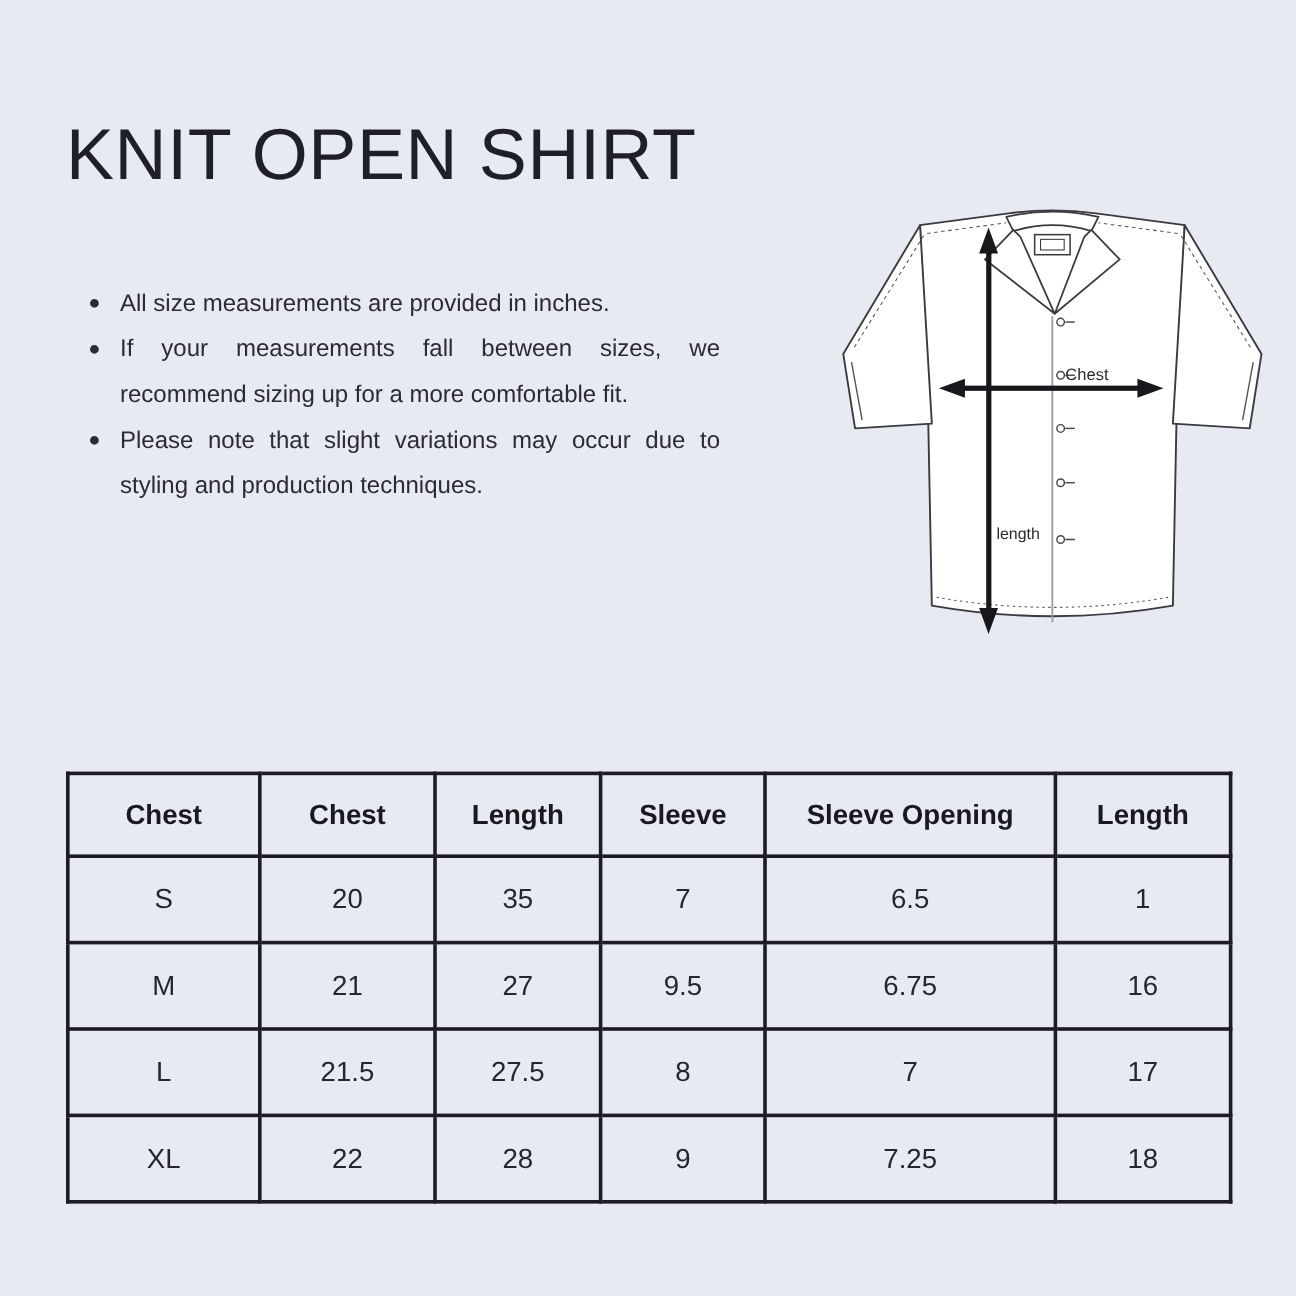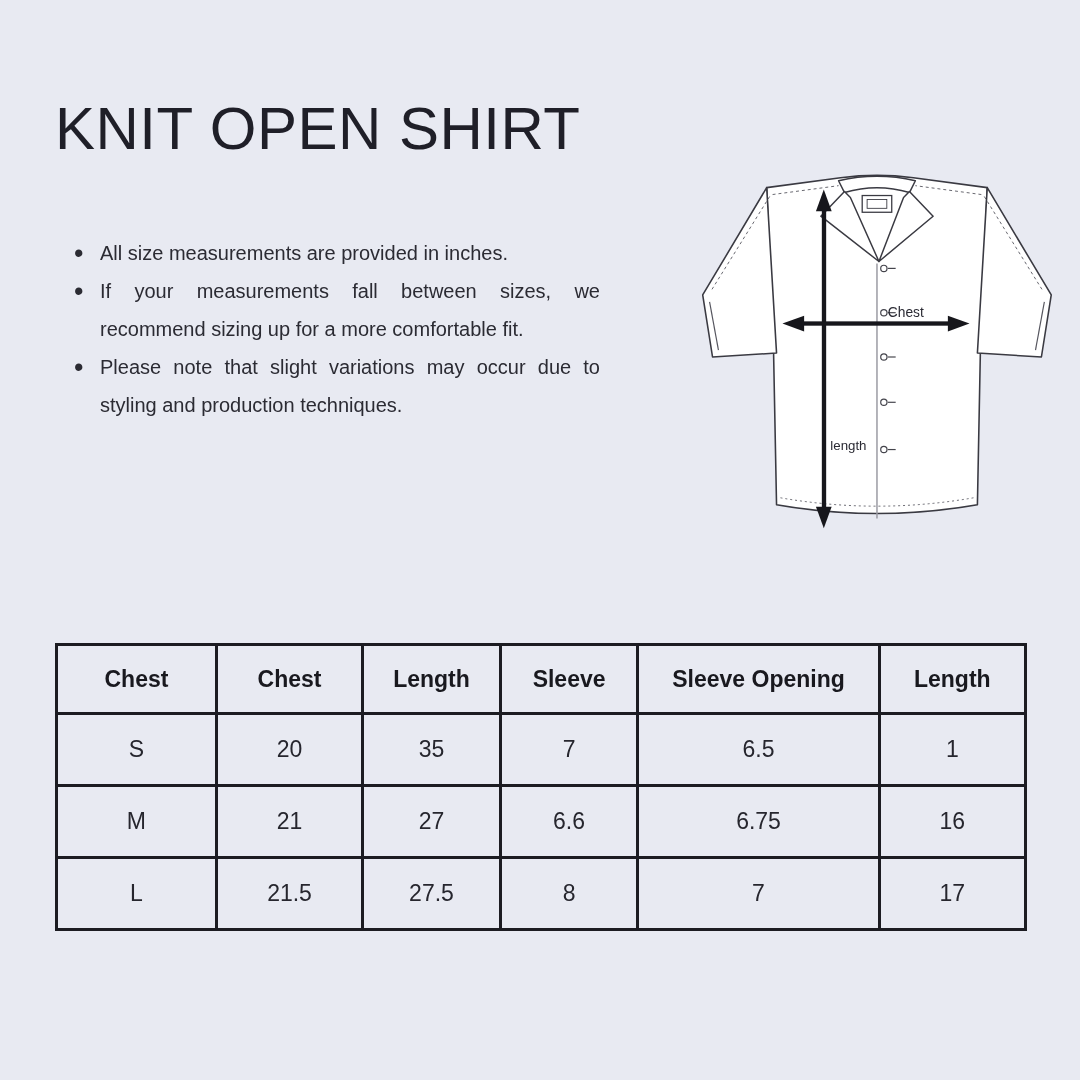--- a/index.html
+++ b/index.html
@@ -199,28 +199,36 @@
         <td>20</td>
         <td>35</td>
         <td>7</td>
         <td>6.5</td>
         <td>1</td>
       </tr>
       <tr>
         <td>M</td>
         <td>21</td>
         <td>27</td>
-        <td>6.6</td>
+        <td>9.5</td>
         <td>6.75</td>
         <td>16</td>
       </tr>
       <tr>
         <td>L</td>
         <td>21.5</td>
         <td>27.5</td>
         <td>8</td>
         <td>7</td>
         <td>17</td>
       </tr>
+      <tr>
+        <td>XL</td>
+        <td>22</td>
+        <td>28</td>
+        <td>9</td>
+        <td>7.25</td>
+        <td>18</td>
+      </tr>
     </tbody>
   </table>
 
 </div>
 
 </body></html>

